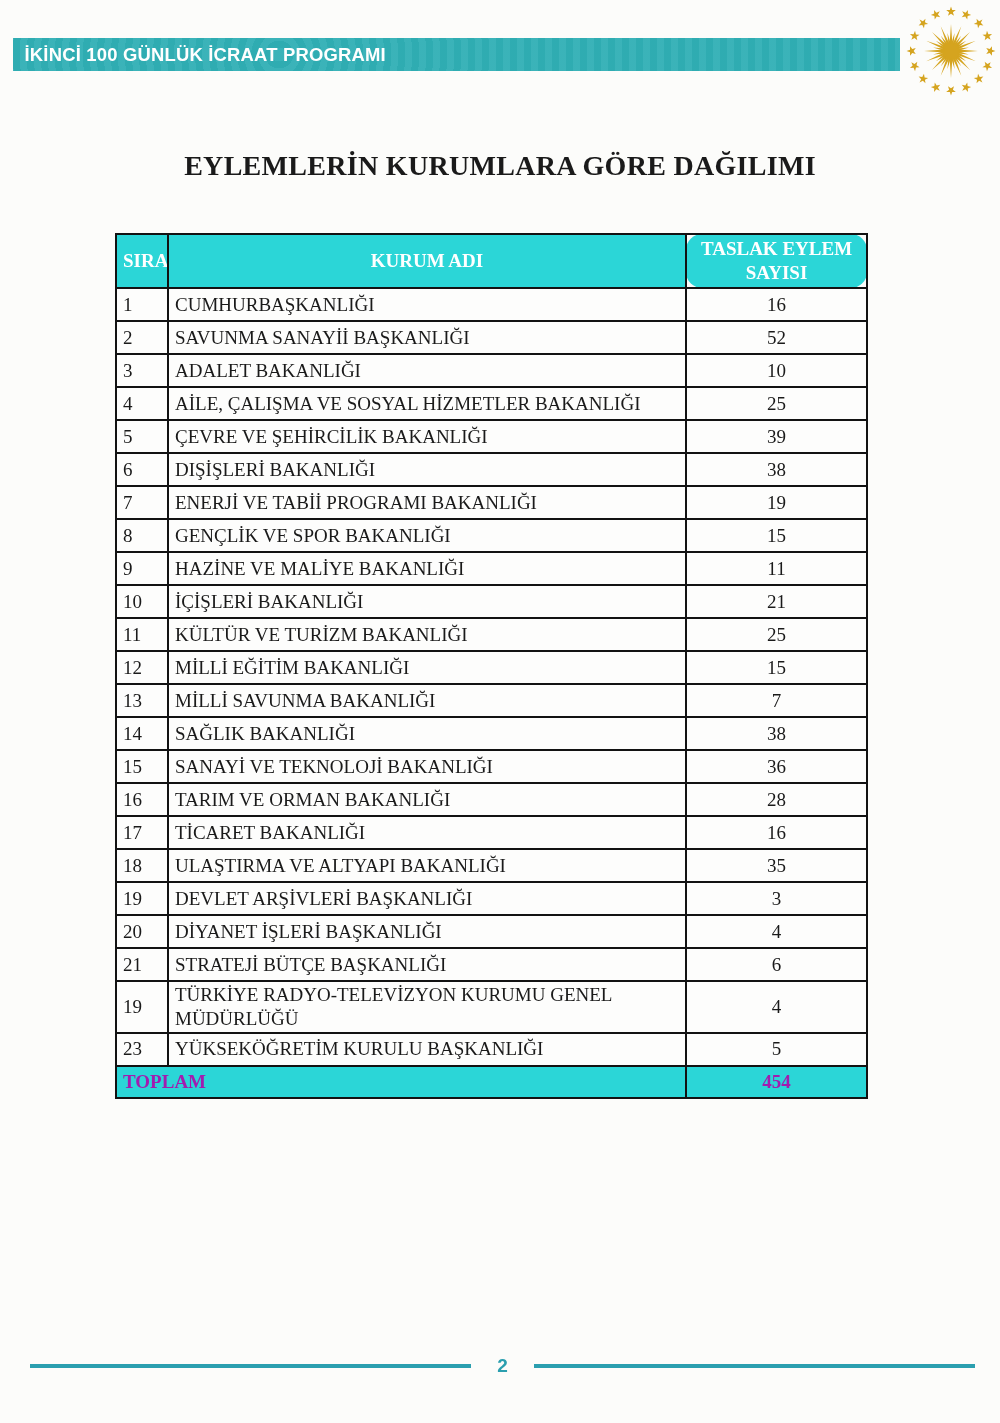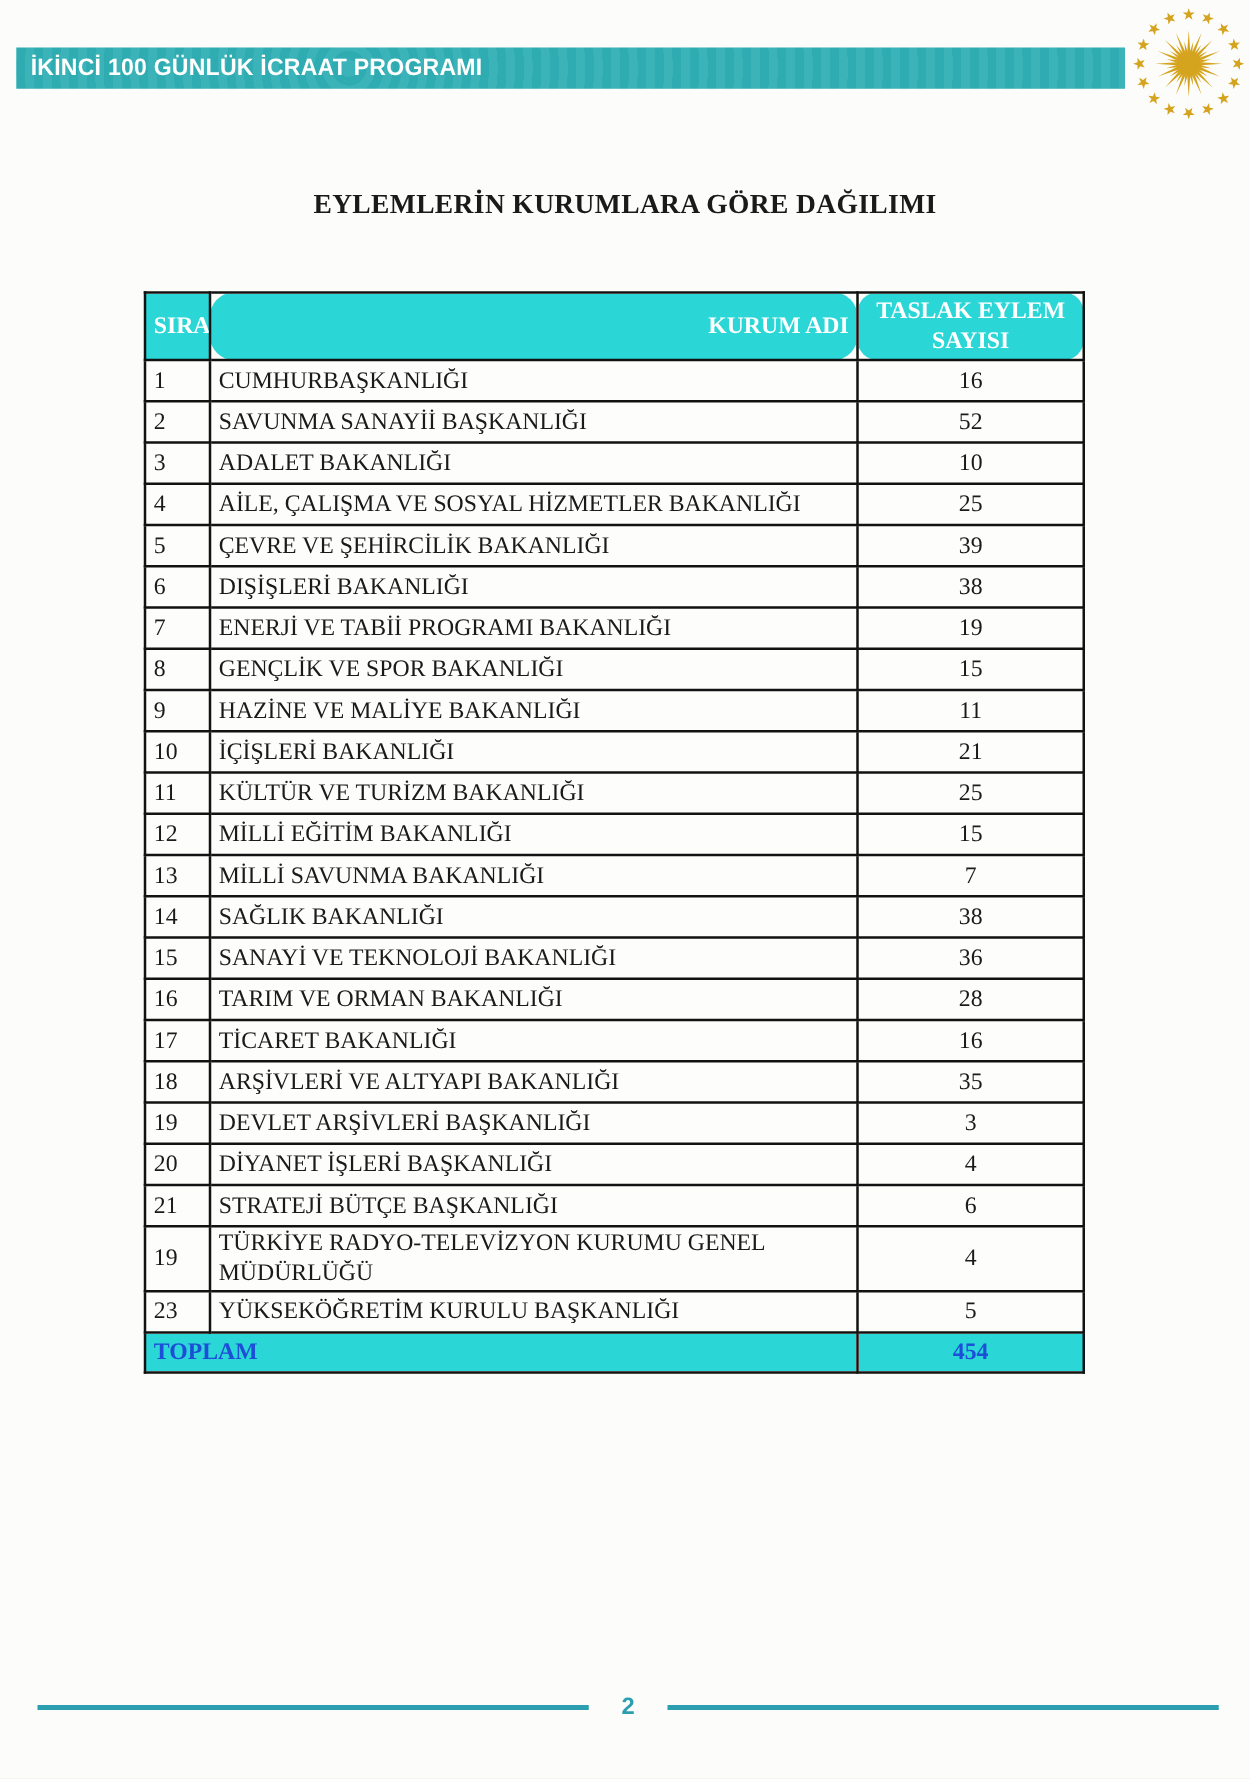--- a/index.html
+++ b/index.html
@@ -49,21 +49,21 @@
     position:absolute;
     left:903px;top:3px;
     width:96px;height:96px;
   }
 
   
   .doc-title{
     position:absolute;
     left:0;top:150px;width:100%;
     text-align:center;
-    font-size:22px;
+    font-size:28px;
     font-weight:700;
     letter-spacing:0.3px;
     margin:0;
   }
 
   
   .tbl-wrap{
     position:absolute;
     left:115px;top:233px;
     width:751px;
@@ -85,33 +85,33 @@
     overflow:hidden;
   }
   table.data thead th{
     background:var(--cyan);
     color:#ffffff;
     font-weight:700;
     height:48px;
     padding:2px 6px;
   }
   th.h-sira{text-align:left;padding-left:5px;}
-  th.h-kurum{text-align:right;padding-left:8px;border-radius:19px;}
+  th.h-kurum{text-align:center;padding-left:8px;}
   th.h-sayi{text-align:center;padding:2px 14px;border-radius:16px;}
   table.data tbody td{
     background:#FDFDFC;
     height:29px;
     padding:1px 6px;
   }
   td.td-sira{text-align:left;padding-left:5px;}
   td.td-kurum{text-align:left;padding-left:8px;}
   td.td-sayi{text-align:center;}
   table.data tfoot td{
     background:var(--cyan);
-    color:#1d4ed8;
+    color:#a21caf;
     font-weight:700;
     height:28px;
     padding:1px 6px;
   }
   td.tf-label{text-align:left;padding-left:8px;}
   td.tf-value{text-align:center;}
 
   
   .footer{
     position:absolute;
@@ -263,21 +263,21 @@
             <td class="td-kurum">TARIM VE ORMAN BAKANLIĞI</td>
             <td class="td-sayi">28</td>
           </tr>
           <tr>
             <td class="td-sira">17</td>
             <td class="td-kurum">TİCARET BAKANLIĞI</td>
             <td class="td-sayi">16</td>
           </tr>
           <tr>
             <td class="td-sira">18</td>
-            <td class="td-kurum">ARŞİVLERİ VE ALTYAPI BAKANLIĞI</td>
+            <td class="td-kurum">ULAŞTIRMA VE ALTYAPI BAKANLIĞI</td>
             <td class="td-sayi">35</td>
           </tr>
           <tr>
             <td class="td-sira">19</td>
             <td class="td-kurum">DEVLET ARŞİVLERİ BAŞKANLIĞI</td>
             <td class="td-sayi">3</td>
           </tr>
           <tr>
             <td class="td-sira">20</td>
             <td class="td-kurum">DİYANET İŞLERİ BAŞKANLIĞI</td>

